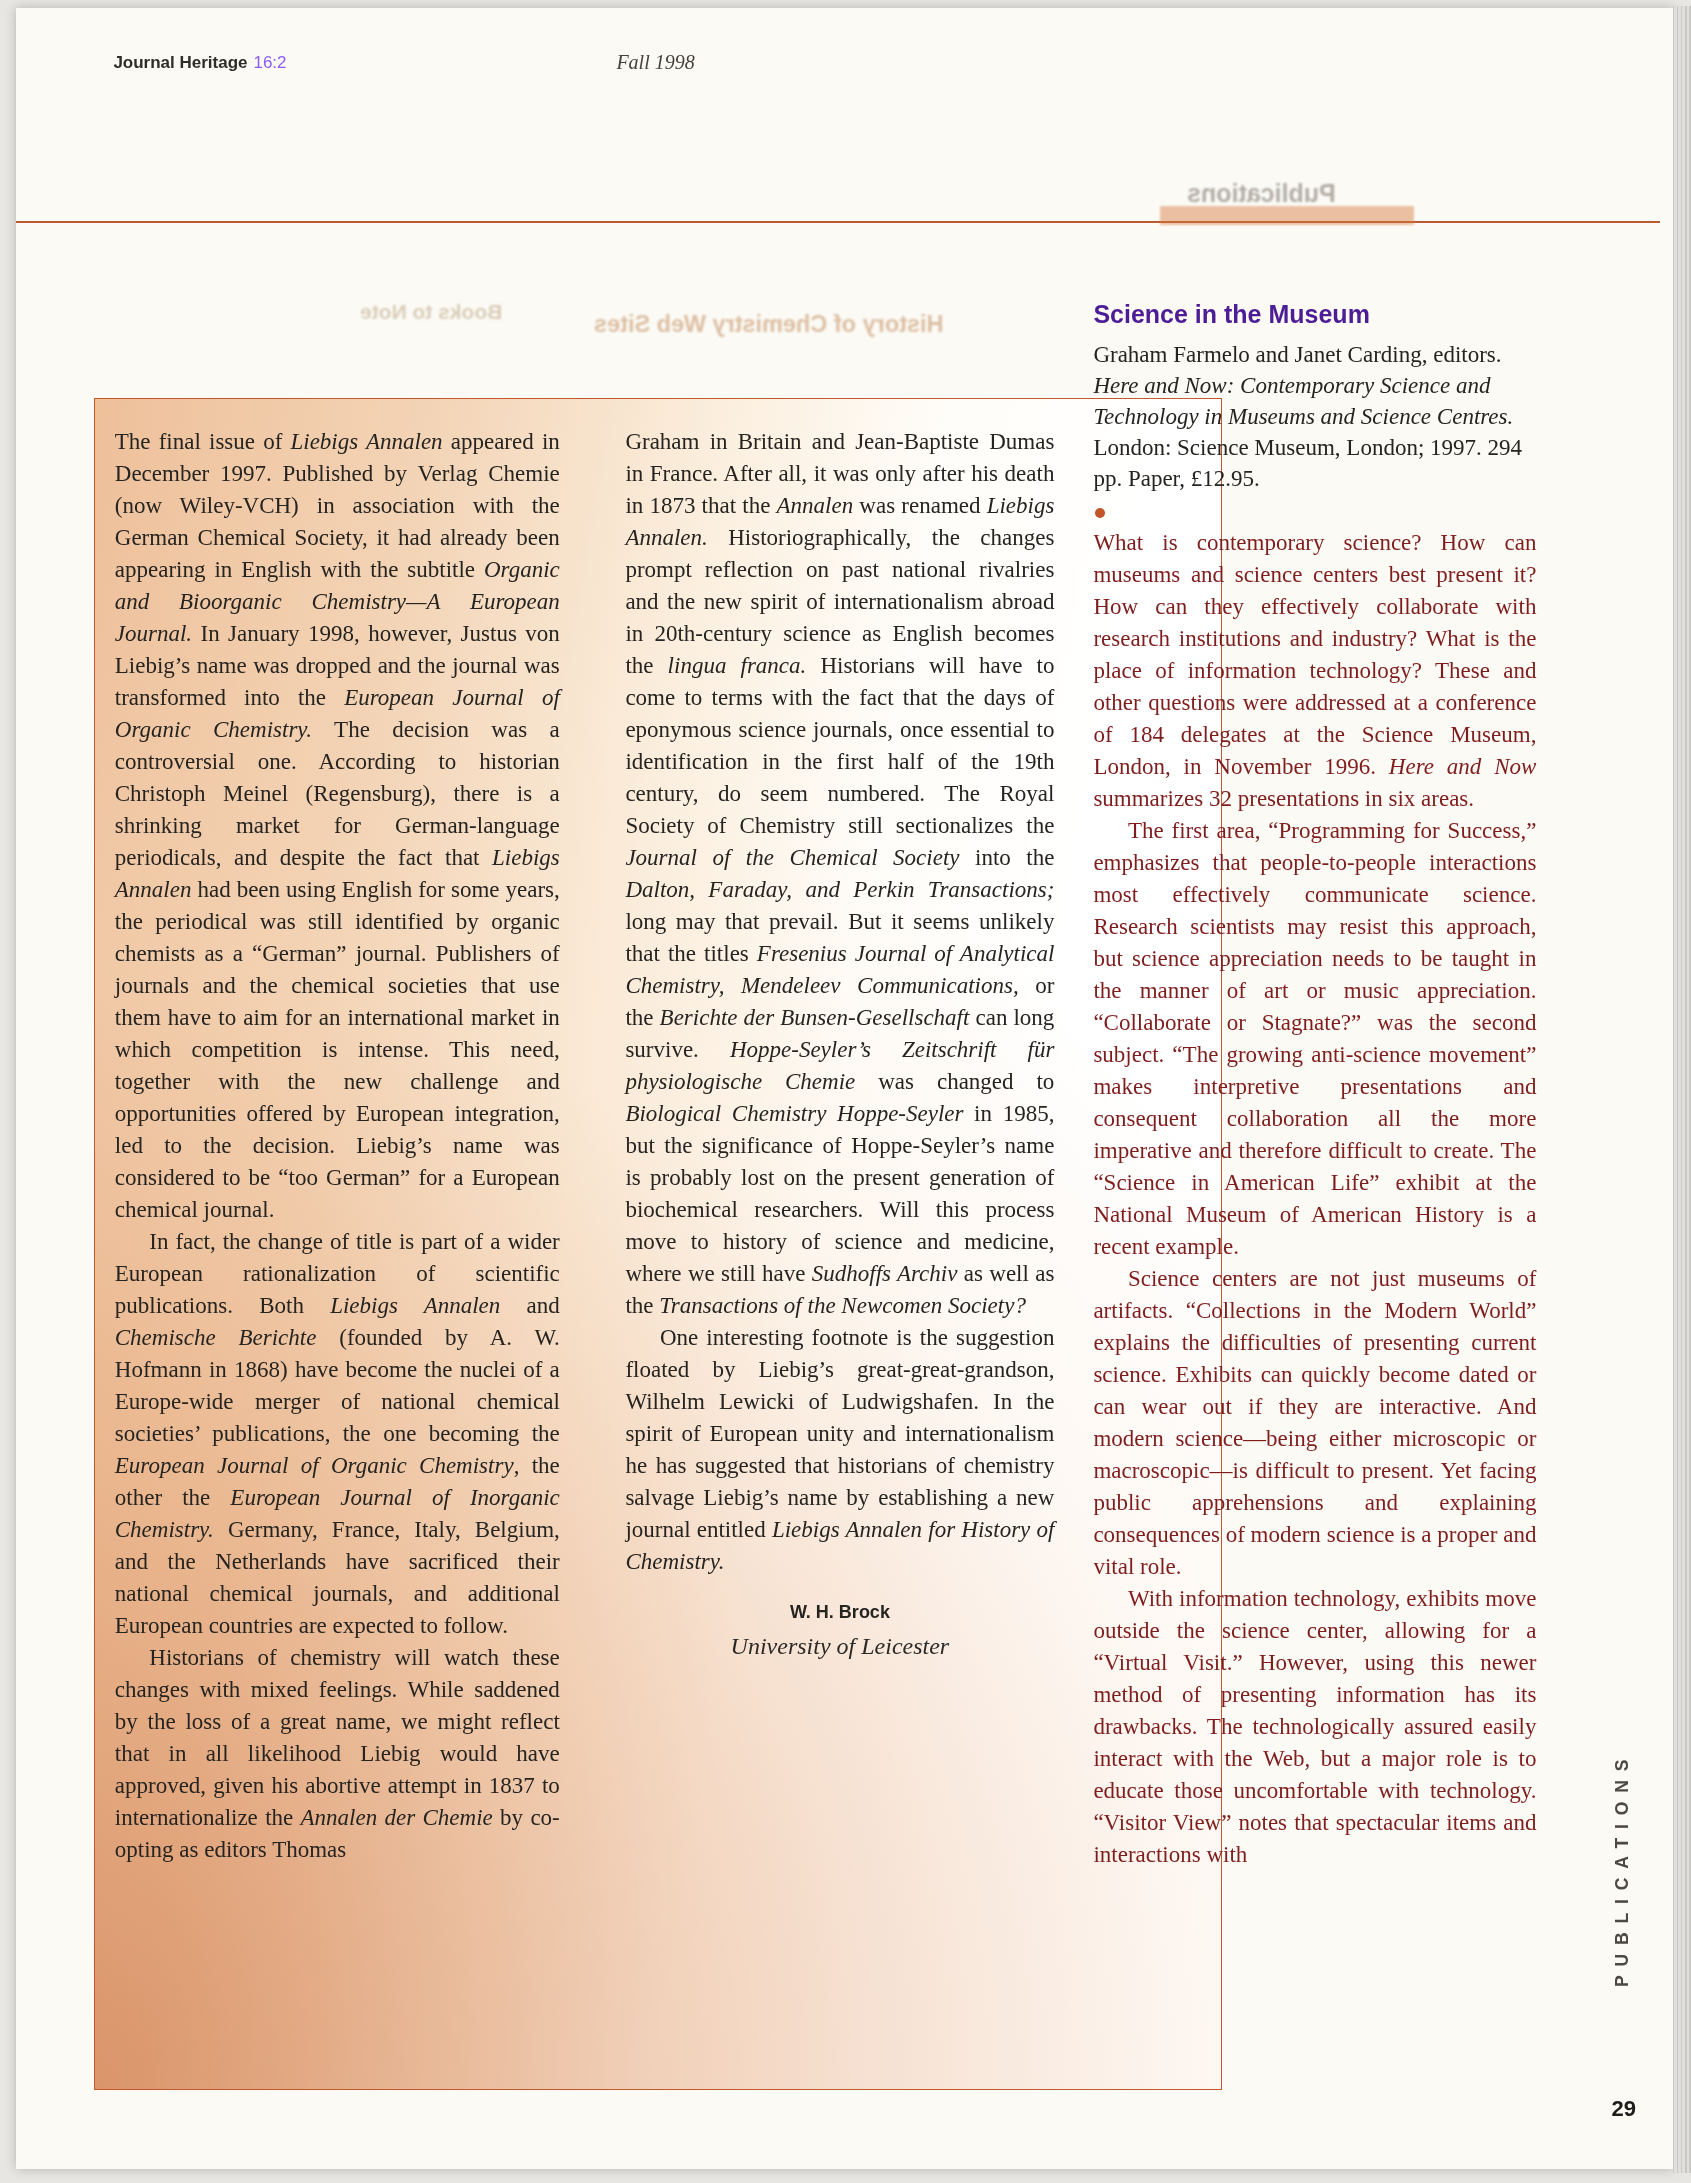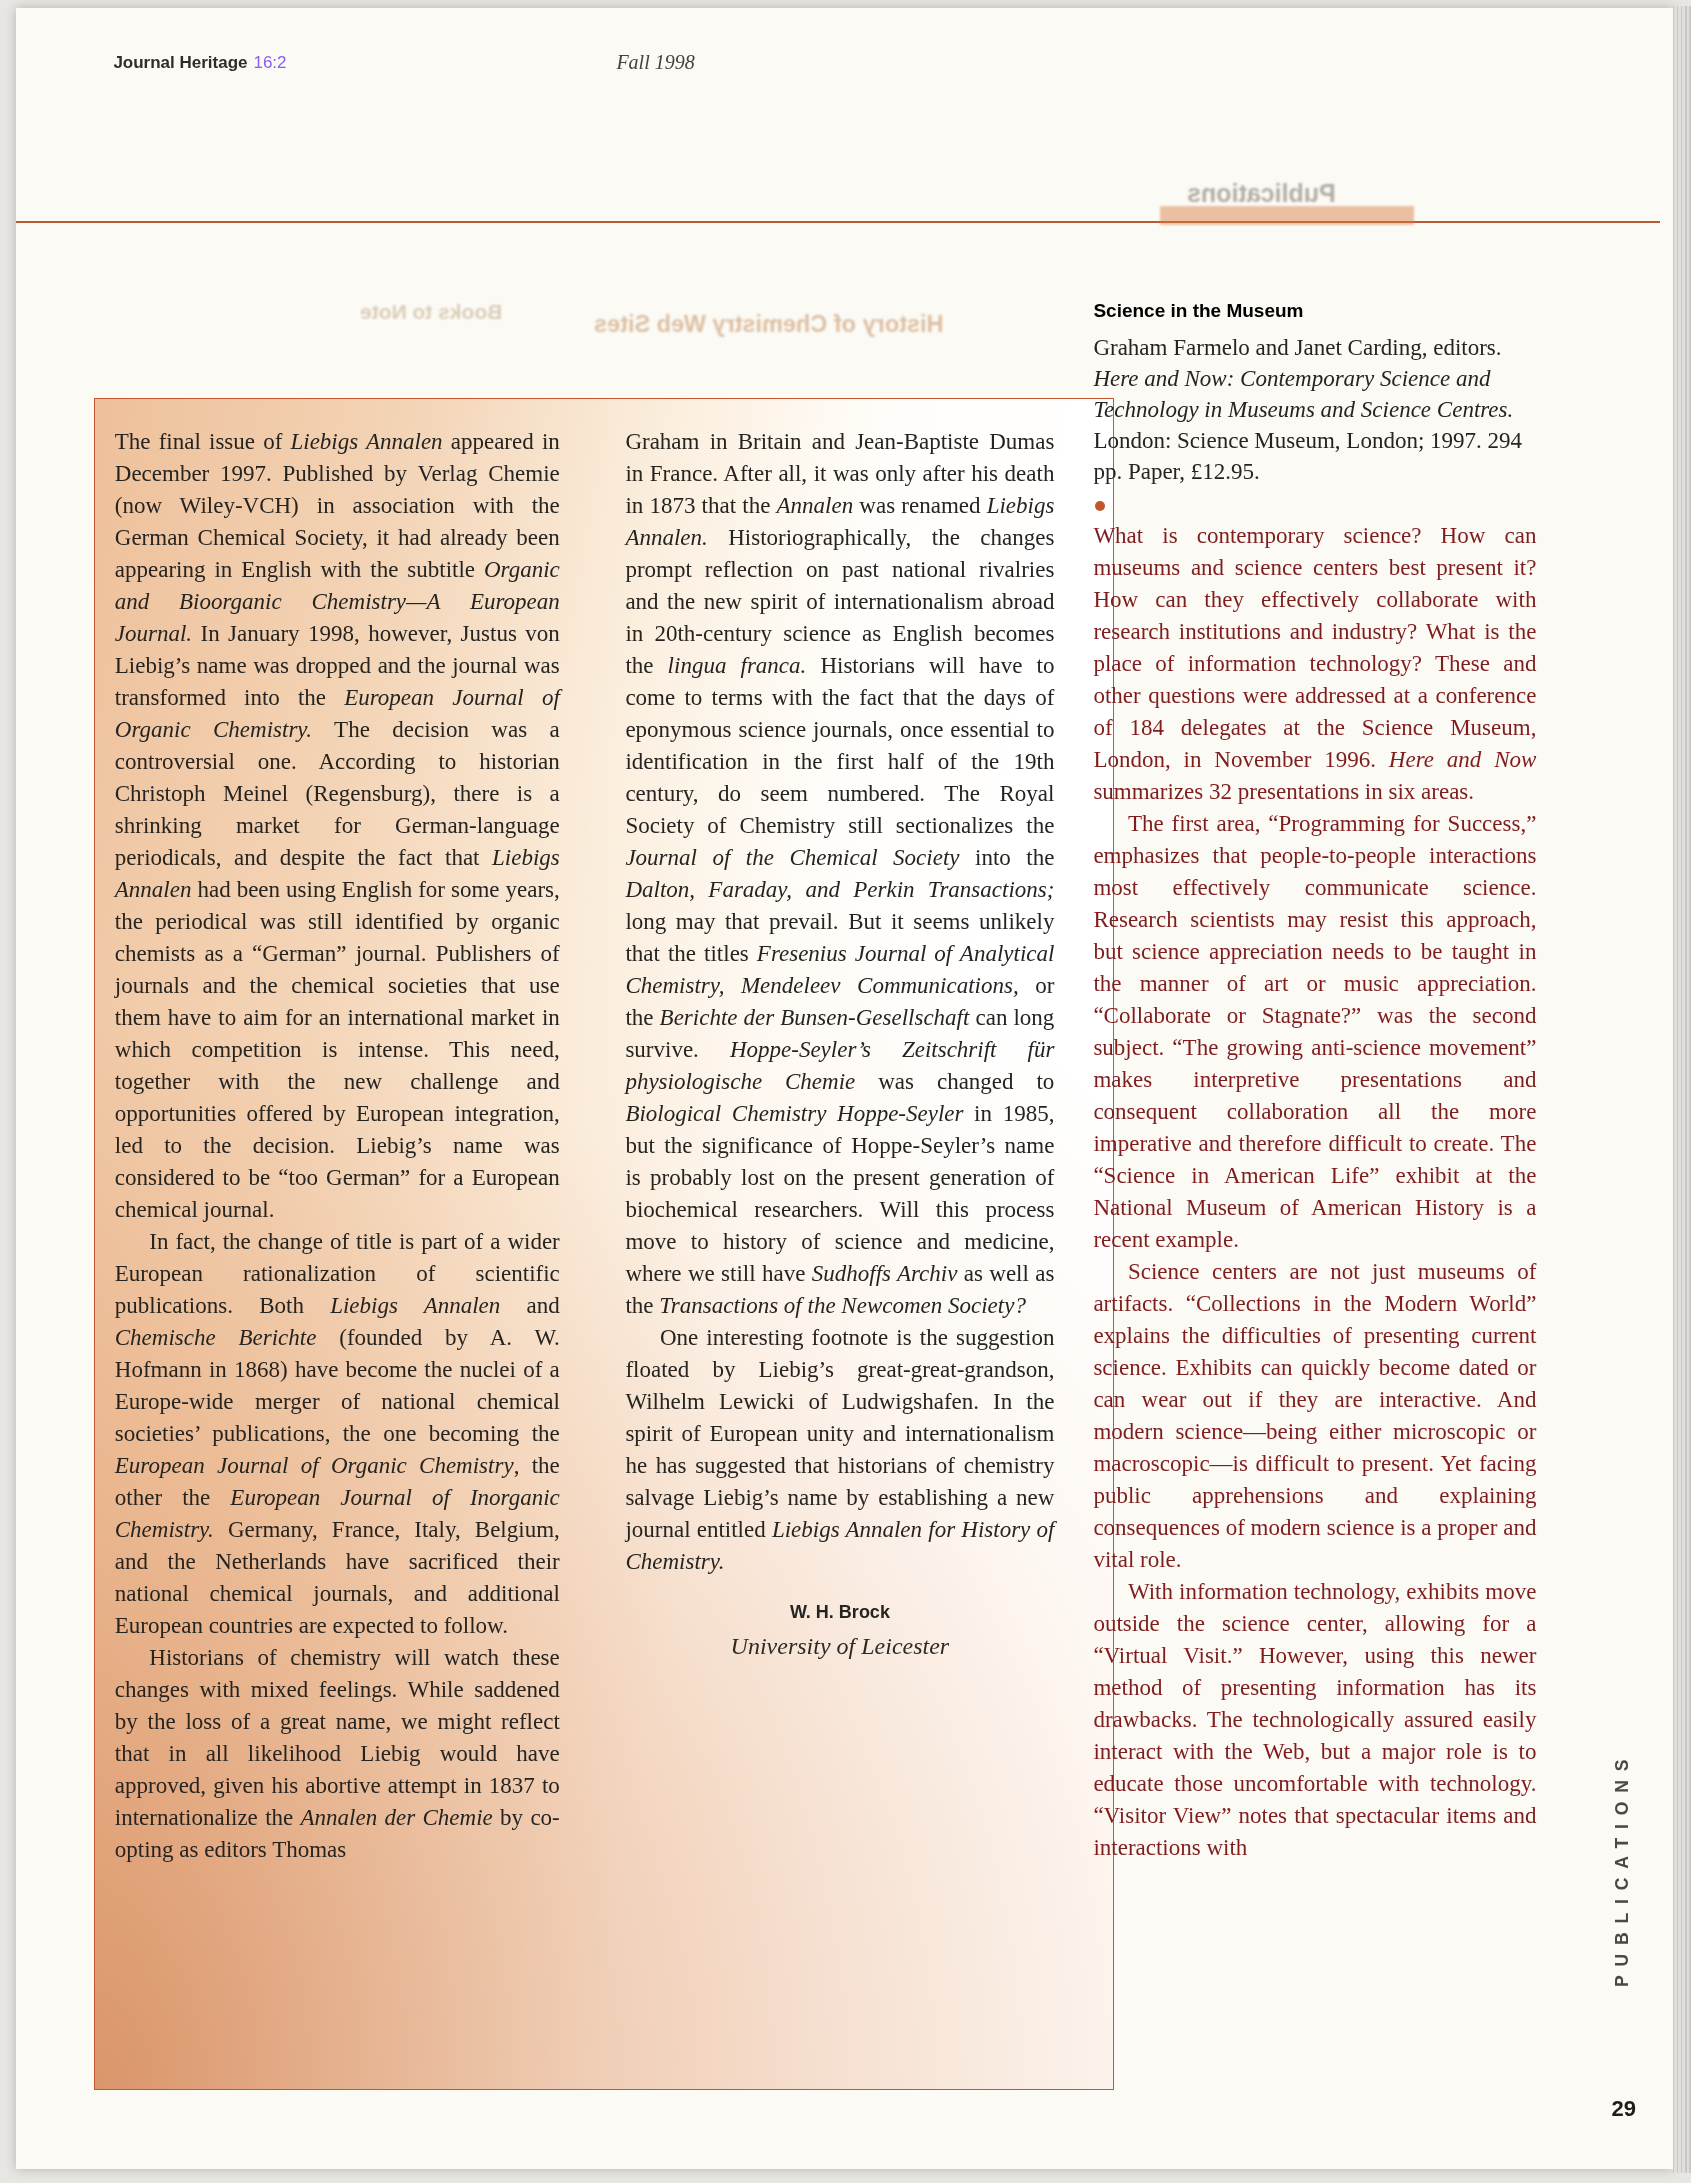--- a/index.html
+++ b/index.html
@@ -39,40 +39,40 @@
     background:repeating-linear-gradient(to bottom, rgba(140,120,100,.25) 0 9.4px, transparent 9.4px 30.5px);
     filter:blur(1.8px); opacity:.5; }
 
   
   .title { position:absolute; left:96px; top:326px; margin:0;
     font-family:"Liberation Sans", sans-serif; font-weight:bold; font-size:49px; letter-spacing:-0.6px; color:#232120; white-space:nowrap; }
   .title em { font-style:italic; }
 
   
   .article-box {
-    position:absolute; left:78px; top:390px; width:1020px; height:1692px;
+    position:absolute; left:78px; top:390px; width:1128px; height:1692px;
     border:1.8px solid #c4572b; overflow:hidden;
     background:
       radial-gradient(circle at 0% 100%, rgba(198,98,46,.55) 0%, rgba(222,146,94,.38) 30%, rgba(246,214,184,.18) 55%, rgba(255,255,255,0) 72%),
       linear-gradient(100deg, #eec09a 0%, #f3d4b6 24%, #fbeedd 44%, #fffdf9 60%, #ffffff 76%);
   }
   .col { position:absolute; top:27px; font-size:23px; line-height:32px; color:#262421; text-align:justify; }
   .col1 { left:19.4px; width:445px; }
   .col2 { left:530px; width:429px; }
   .rich p { margin:0; }
   .rich p.indent { text-indent:1.5em; }
   .rich em { font-style:italic; }
 
   .author-block { margin-top:17.6px; text-align:center; }
   .author-name { font-family:"Liberation Sans", sans-serif; font-weight:bold; font-size:18px; color:#262421; }
   .author-affil { font-style:italic; font-size:24px; color:#2c2a27; margin-top:2.3px; }
 
   
   .review { position:absolute; left:1077px; top:292px; width:443px; }
-  .review h2 { margin:0 0 9.4px 0; font-family:"Liberation Sans", sans-serif; font-weight:bold; font-size:19px; color:#000000; }
+  .review h2 { margin:0 0 9.4px 0; font-family:"Liberation Sans", sans-serif; font-weight:bold; font-size:25px; color:#4c1d95; }
   .citation { font-size:23px; line-height:31px; color:#262421; text-align:left; }
   .bullet { width:10px; height:10px; border-radius:50%; background:#c2552a; margin:14px 0 9.4px 1.8px; }
   .review-body { font-size:23px; line-height:32px; color:#7f1d1d; text-align:justify; }
 
   
   .side-label { position:absolute; left:1596px; top:1662px; height:317px;
     writing-mode:vertical-rl; transform:rotate(180deg);
     font-family:"Liberation Sans", sans-serif; font-weight:bold; font-size:17.6px; letter-spacing:8.8px; color:#4c4843; }
   .folio { position:absolute; left:1595px; top:2088px; font-family:"Liberation Sans", sans-serif; font-weight:bold; font-size:22px; color:#1e1d1b; }
 </style>

